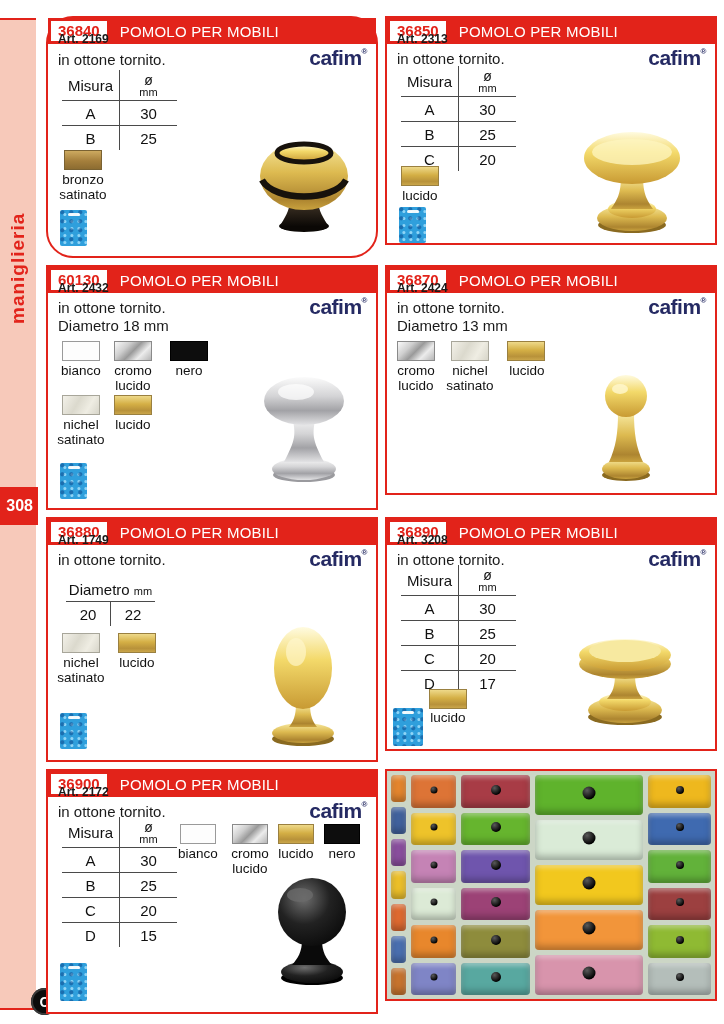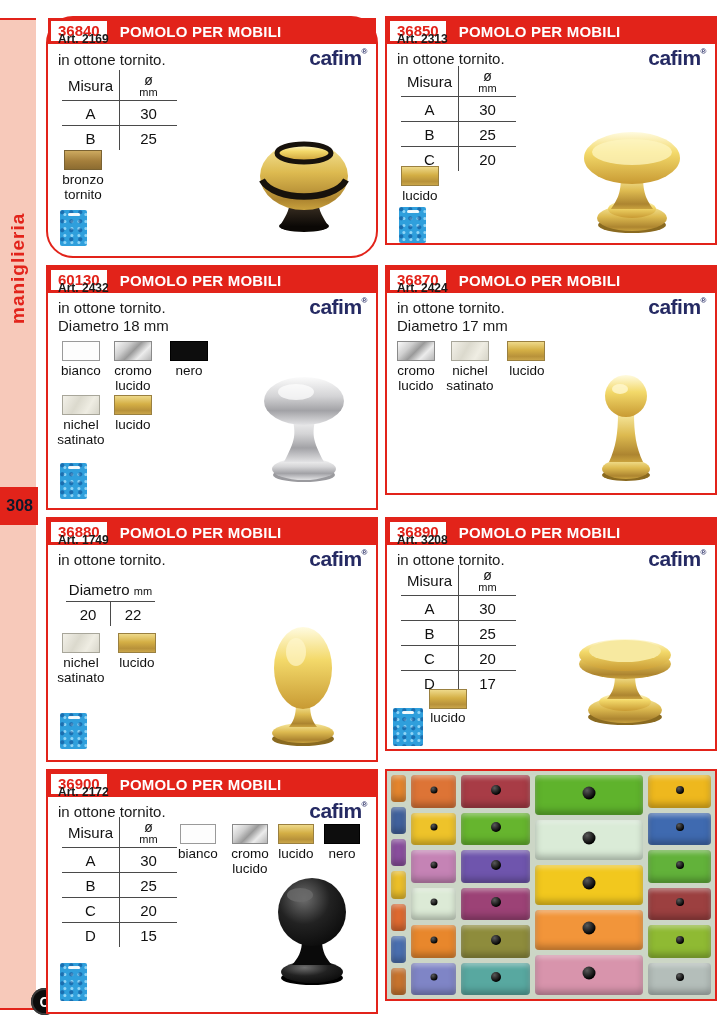--- a/index.html
+++ b/index.html
@@ -7,32 +7,32 @@
         font-family:"Liberation Sans",sans-serif;color:#1a1a1a;}
 
   
   .side-strip{position:absolute;left:0;top:18px;width:36px;height:992px;background:#f7c9ba;
               border-top:2px solid #e2231a;border-bottom:2px solid #e2231a;box-sizing:border-box;}
   .side-label{position:absolute;left:0;top:200px;width:36px;height:136px;
               display:flex;align-items:center;justify-content:center;
               writing-mode:vertical-rl;transform:rotate(180deg);
               color:#e2231a;font-weight:bold;font-size:19px;letter-spacing:1px;}
   .page-num{position:absolute;left:0;top:487px;width:38px;height:38px;background:#e2231a;
-            color:#0f172a;font-weight:bold;font-size:16px;display:flex;align-items:center;
+            color:#ffffff;font-weight:bold;font-size:16px;display:flex;align-items:center;
             justify-content:flex-end;padding-right:5px;box-sizing:border-box;}
   .c-mark{position:absolute;left:31px;top:988px;width:27px;height:27px;background:#0c0c0c;
           border-radius:50%;color:#fff;display:flex;align-items:center;justify-content:center;
           font-weight:bold;font-size:14px;box-shadow:0 0 0 2px #3a3a3a inset;}
 
   
   .panel{position:absolute;background:#fff;border:2px solid #e2231a;box-sizing:border-box;}
   .p-head{height:26px;background:#e2231a;display:flex;align-items:center;}
   .p-code{background:#fff;color:#e2231a;font-weight:bold;font-size:15px;margin-left:3px;
           padding:2px 7px;line-height:16px;}
-  .p-title{color:#fff;font-weight:bold;font-size:15px;margin-left:13px;letter-spacing:.2px;}
+  .p-title{color:#fff;font-weight:normal;font-size:15px;margin-left:13px;letter-spacing:.2px;}
   .logo{position:absolute;right:9px;top:29px;color:#252a63;font-weight:bold;font-size:21px;
         letter-spacing:-.5px;transform:scaleY(.92);}
   .logo .reg{font-size:8px;vertical-align:top;font-weight:bold;}
   .art{position:absolute;left:10px;font-weight:bold;font-size:12px;}
   .desc,.dia{position:absolute;left:10px;font-size:15px;}
 
   
   .spec{position:absolute;border-collapse:collapse;font-size:15px;color:#111;}
   .spec td{width:57px;text-align:center;padding:0;height:24px;}
   .spec tr.h td{height:30px;vertical-align:middle;}
@@ -137,21 +137,21 @@
             <td>A</td>
             <td>30</td>
           </tr>
       <tr>
             <td>B</td>
             <td>25</td>
           </tr>
     </tbody>
       </table>
     <div class="sw sw-bronzo" style="left:16px;top:132px;"></div>
-    <div class="sw-label" style="left:1px;top:154px;width:68px;">bronzo tornito</div>
+    <div class="sw-label" style="left:1px;top:154px;width:68px;">bronzo satinato</div>
     <div class="bag" style="left:12px;top:192px;"></div>
     <svg class="knob" style="left:202px;top:108px;" width="108" height="108" viewBox="0 0 108 108">
       <ellipse cx="54" cy="100" rx="25" ry="6" fill="#0b0805"></ellipse>
       <path d="M40 72 C40 86 34 92 30 100 L78 100 C74 92 68 86 68 72 Z" fill="url(#gDark)"></path>
       <ellipse cx="54" cy="50" rx="44" ry="34" fill="url(#gGold)"></ellipse>
       <path d="M12 54 C24 76 84 76 96 54" stroke="#17120c" stroke-width="6.5" fill="none"></path>
       <ellipse cx="54" cy="27" rx="27" ry="9" fill="url(#gGoldHi)" stroke="#17120c" stroke-width="5"></ellipse>
     </svg>
   </div>
 
@@ -229,21 +229,21 @@
   </div>
 
   <div class="panel" style="left:385px;top:265px;width:332px;height:230px;">
     <div class="p-head">
       <span class="p-code">36870</span>
       <span class="p-title">POMOLO PER MOBILI</span>
     </div>
     <div class="logo"><span>cafim</span><sup class="reg">®</sup></div>
     <div class="art" style="top:14px;">Art. 2424</div>
     <div class="desc" style="top:32px;">in ottone tornito.</div>
-    <div class="dia" style="top:50px;">Diametro 17 mm</div>
+    <div class="dia" style="top:50px;">Diametro 13 mm</div>
     <div class="sw sw-cromo" style="left:10px;top:74px;"></div>
     <div class="sw sw-nichel" style="left:64px;top:74px;"></div>
     <div class="sw sw-lucido" style="left:120px;top:74px;"></div>
     <div class="sw-label" style="left:2px;top:96px;width:54px;">cromo lucido</div>
     <div class="sw-label" style="left:52px;top:96px;width:62px;">nichel satinato</div>
     <div class="sw-label" style="left:116px;top:96px;width:48px;">lucido</div>
     <svg class="knob" style="left:208px;top:106px;" width="62" height="110" viewBox="0 0 62 110">
       <ellipse cx="31" cy="102" rx="24" ry="6" fill="#8a6a20"></ellipse>
       <ellipse cx="31" cy="96" rx="24" ry="10" fill="url(#gGold)"></ellipse>
       <path d="M23 40 C23 60 21 74 14 89 L48 89 C41 74 39 60 39 40 Z" fill="url(#gGold)"></path>

